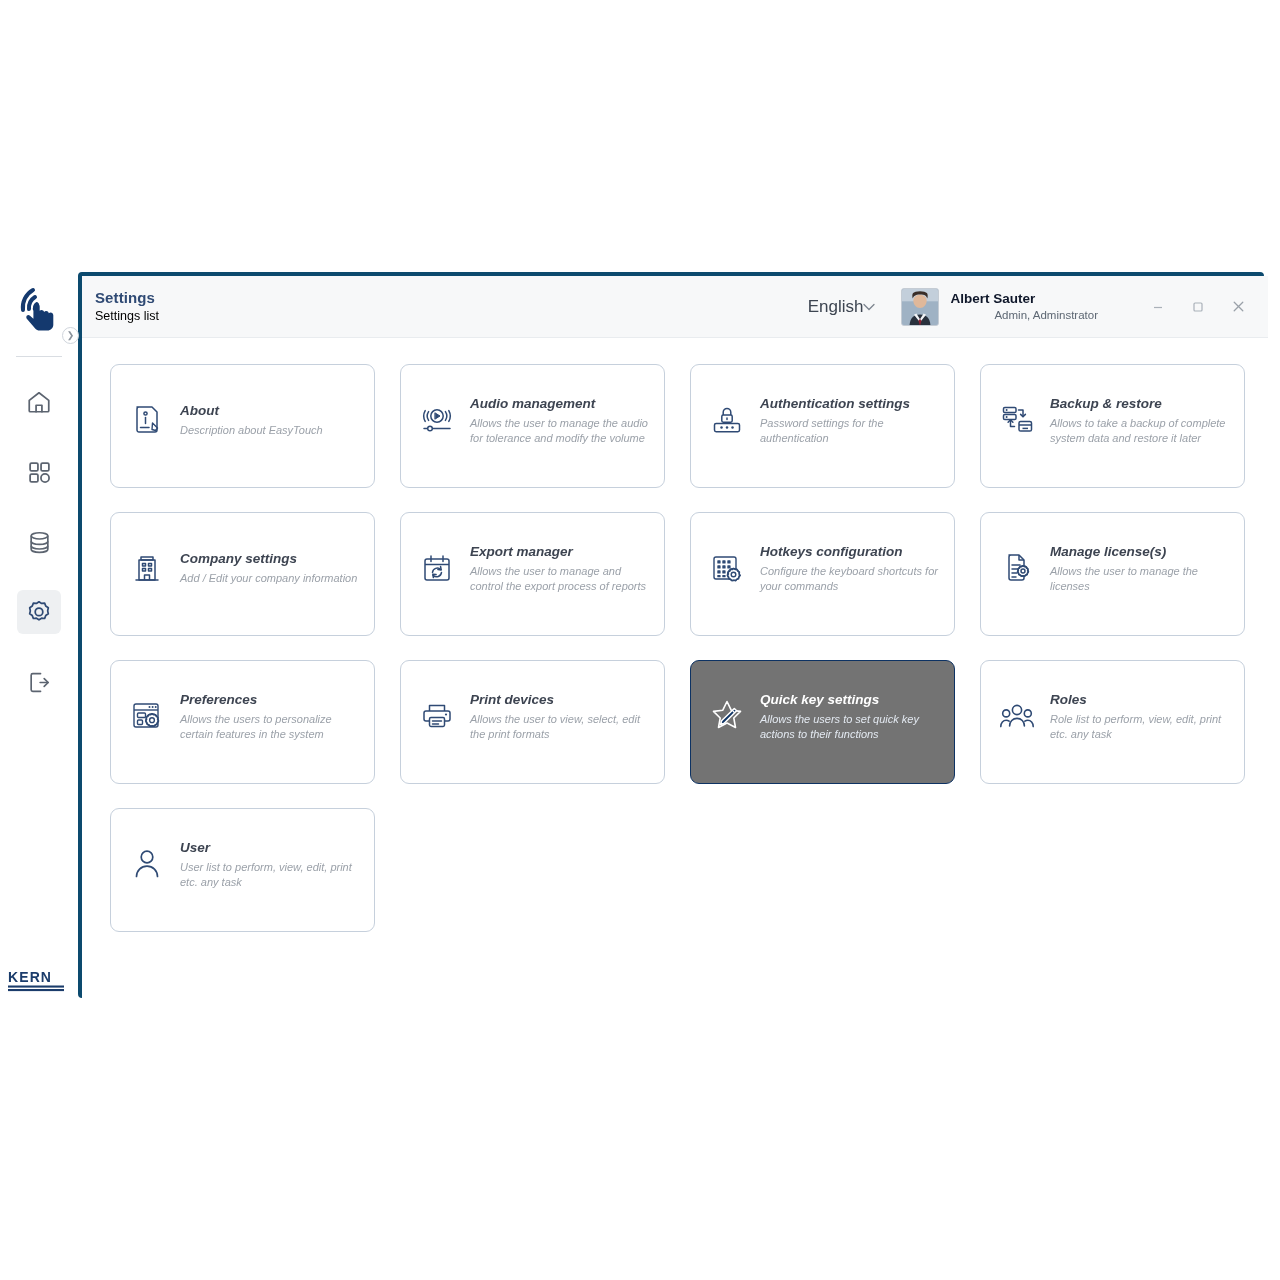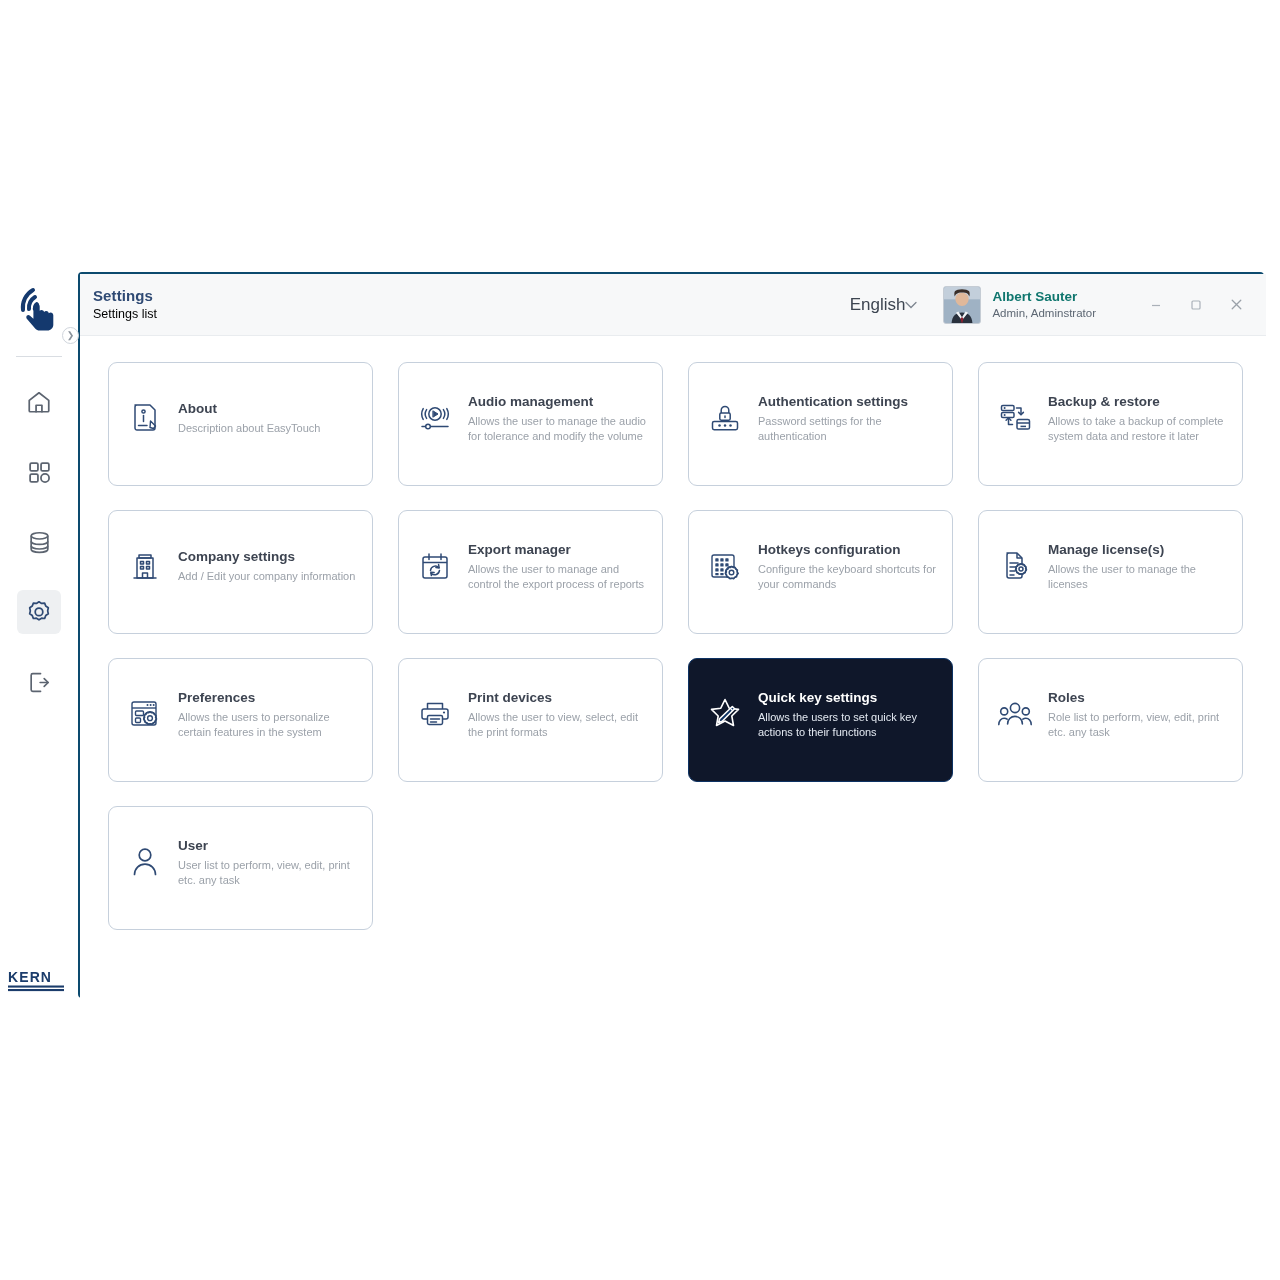--- a/index.html
+++ b/index.html
@@ -52,21 +52,21 @@
     left: 8px; top: 968px;
     width: 56px; height: 28px;
   }
 
   
   #window {
     position: absolute;
     left: 78px; top: 272px;
     width: 1186px; height: 726px;
     background: #f7f8f9;
-    border: 2px solid #0c4a6e;
+    border: 4px solid #0c4a6e;
     border-radius: 4px;
   }
 
   #collapse-handle {
     position: absolute;
     left: 62px; top: 327px;
     width: 17px; height: 17px;
     border-radius: 50%;
     background: #ffffff;
     border: 1px solid #cfd5dc;
@@ -123,26 +123,27 @@
     width: 38px; height: 38px;
     border: 1px solid #c5ccd4;
     border-radius: 3px;
     background: #b8c6d4;
     overflow: hidden;
     position: relative;
     flex: none;
   }
   #user-meta { margin-left: 11px; }
   #user-name {
-    font-size: 13.5px; font-weight: bold; color: #0f766e;
+    font-size: 13.5px; font-weight: bold; color: #0f172a;
     line-height: 17px;
   }
   #user-role {
     font-size: 11.5px; color: #5d6773;
     line-height: 16px;
+    margin-left: 44px;
   }
 
   #winctrls { display: flex; align-items: center; margin-left: 40px; margin-right: 10px; }
   .winctrl {
     width: 40px; height: 40px;
     display: flex; align-items: center; justify-content: center;
     cursor: pointer; color: #aab1b9;
   }
 
   
@@ -161,23 +162,24 @@
   }
   .card {
     height: 124px;
     border: 1px solid #c6d0dc;
     border-radius: 9px;
     background: #ffffff;
     display: flex;
     align-items: center;
     padding: 0 14px 12px 16px;
     cursor: pointer;
+    font-style: italic;
   }
   .card.selected {
-    background: #0f172a;
+    background: #737373;
     border-color: #0d3263;
   }
   .card-icon {
     width: 40px; height: 40px;
     flex: none;
     display: flex; align-items: center; justify-content: center;
     margin-right: 13px;
   }
   .card-icon svg { display: block; }
   .card-text { min-width: 0; }

